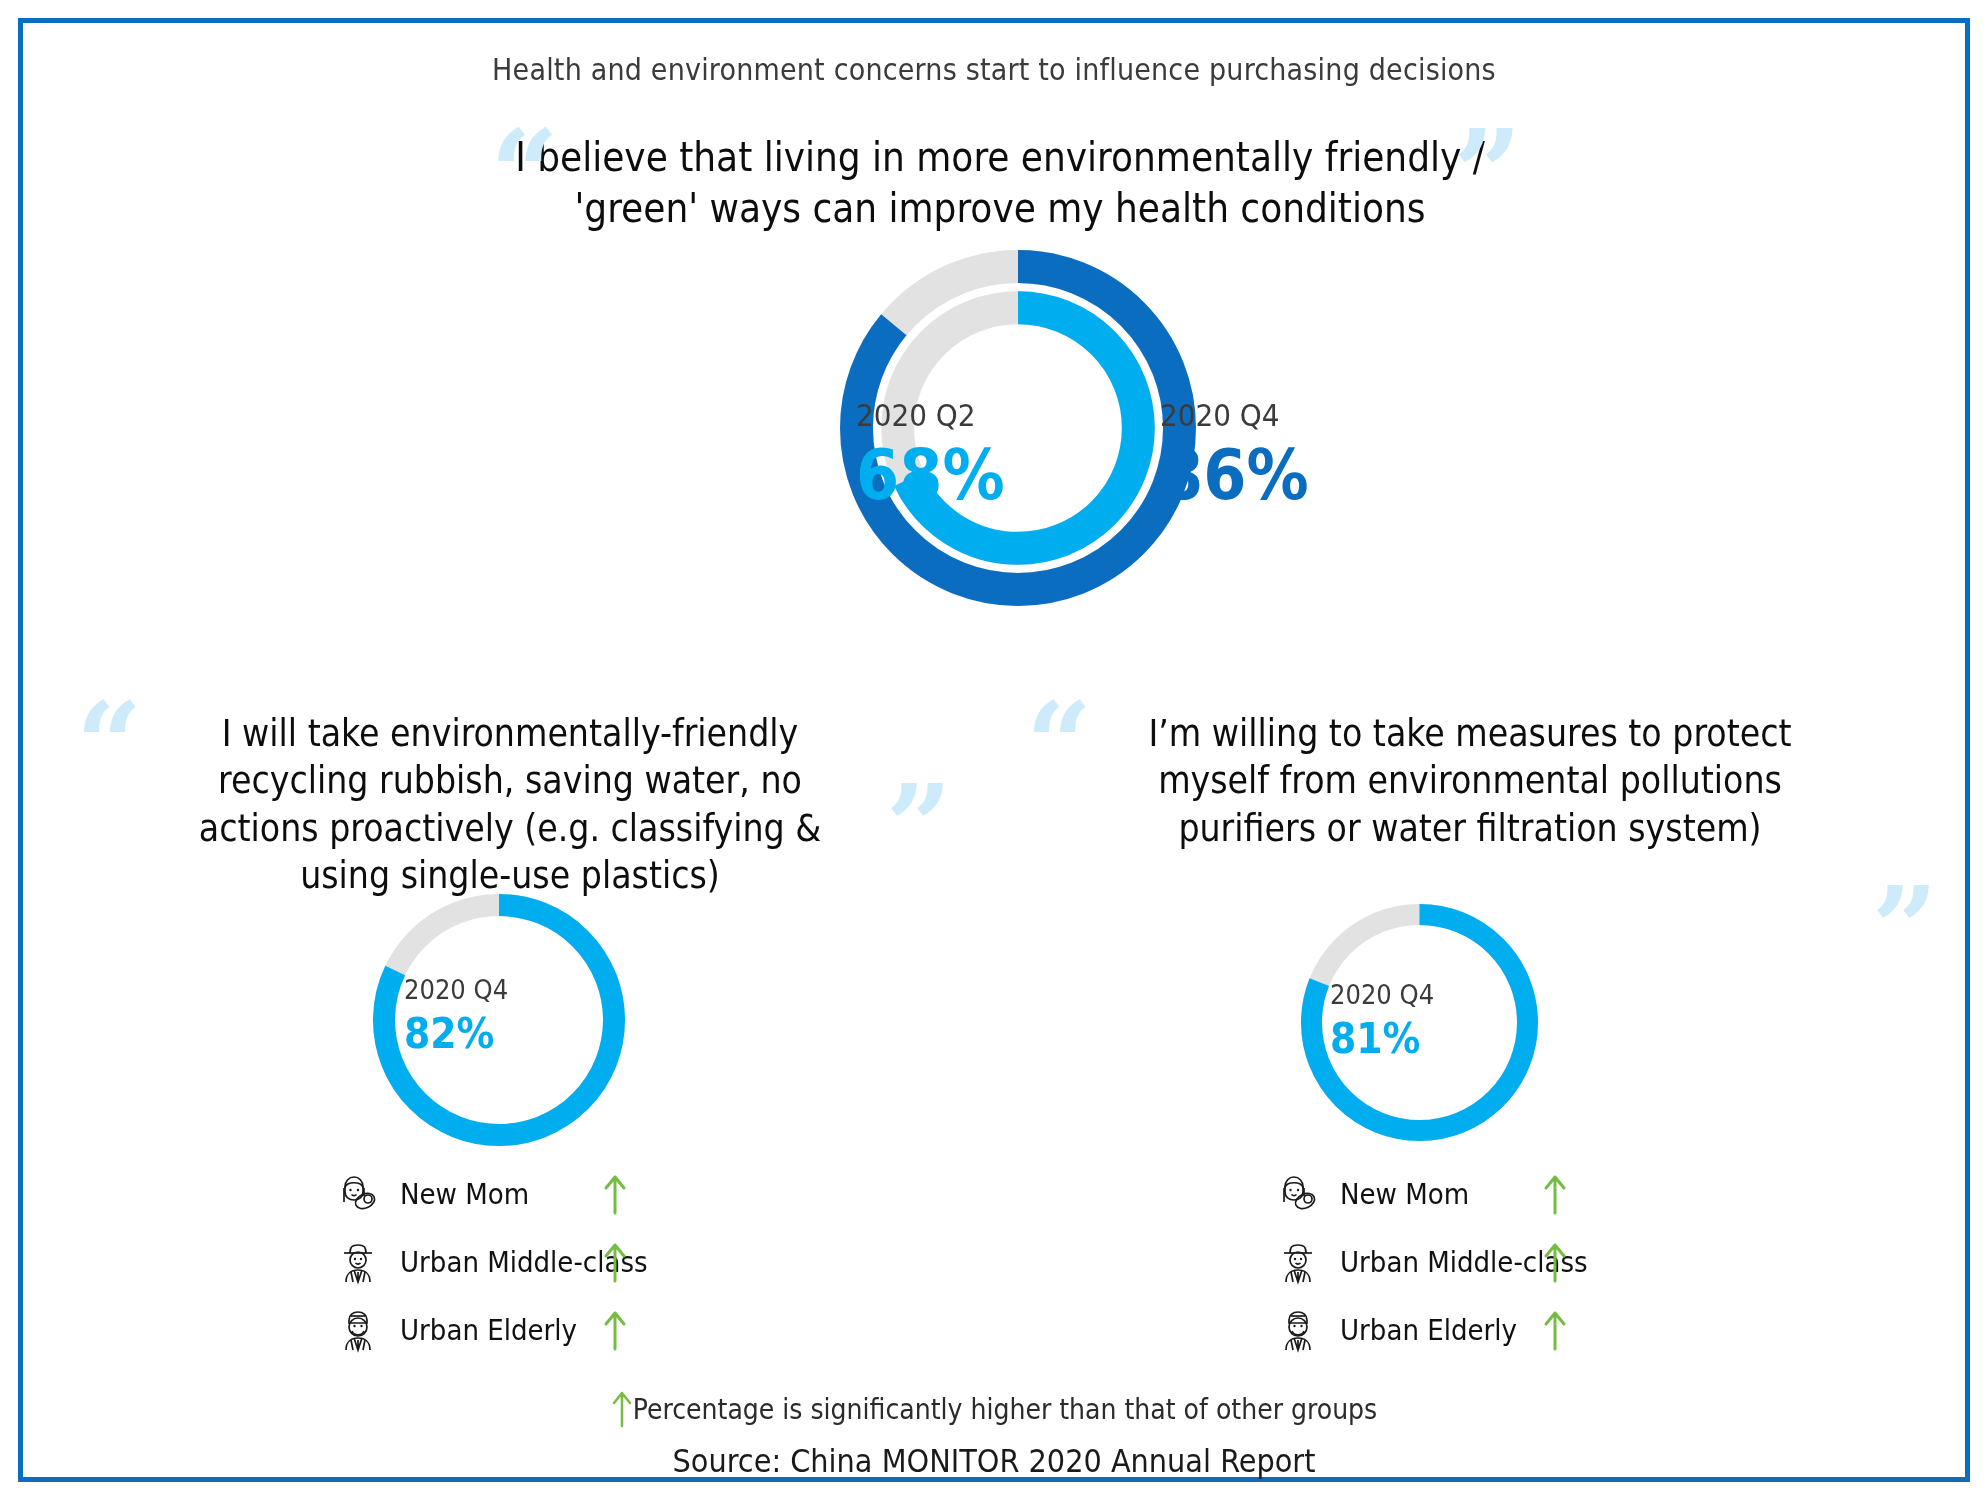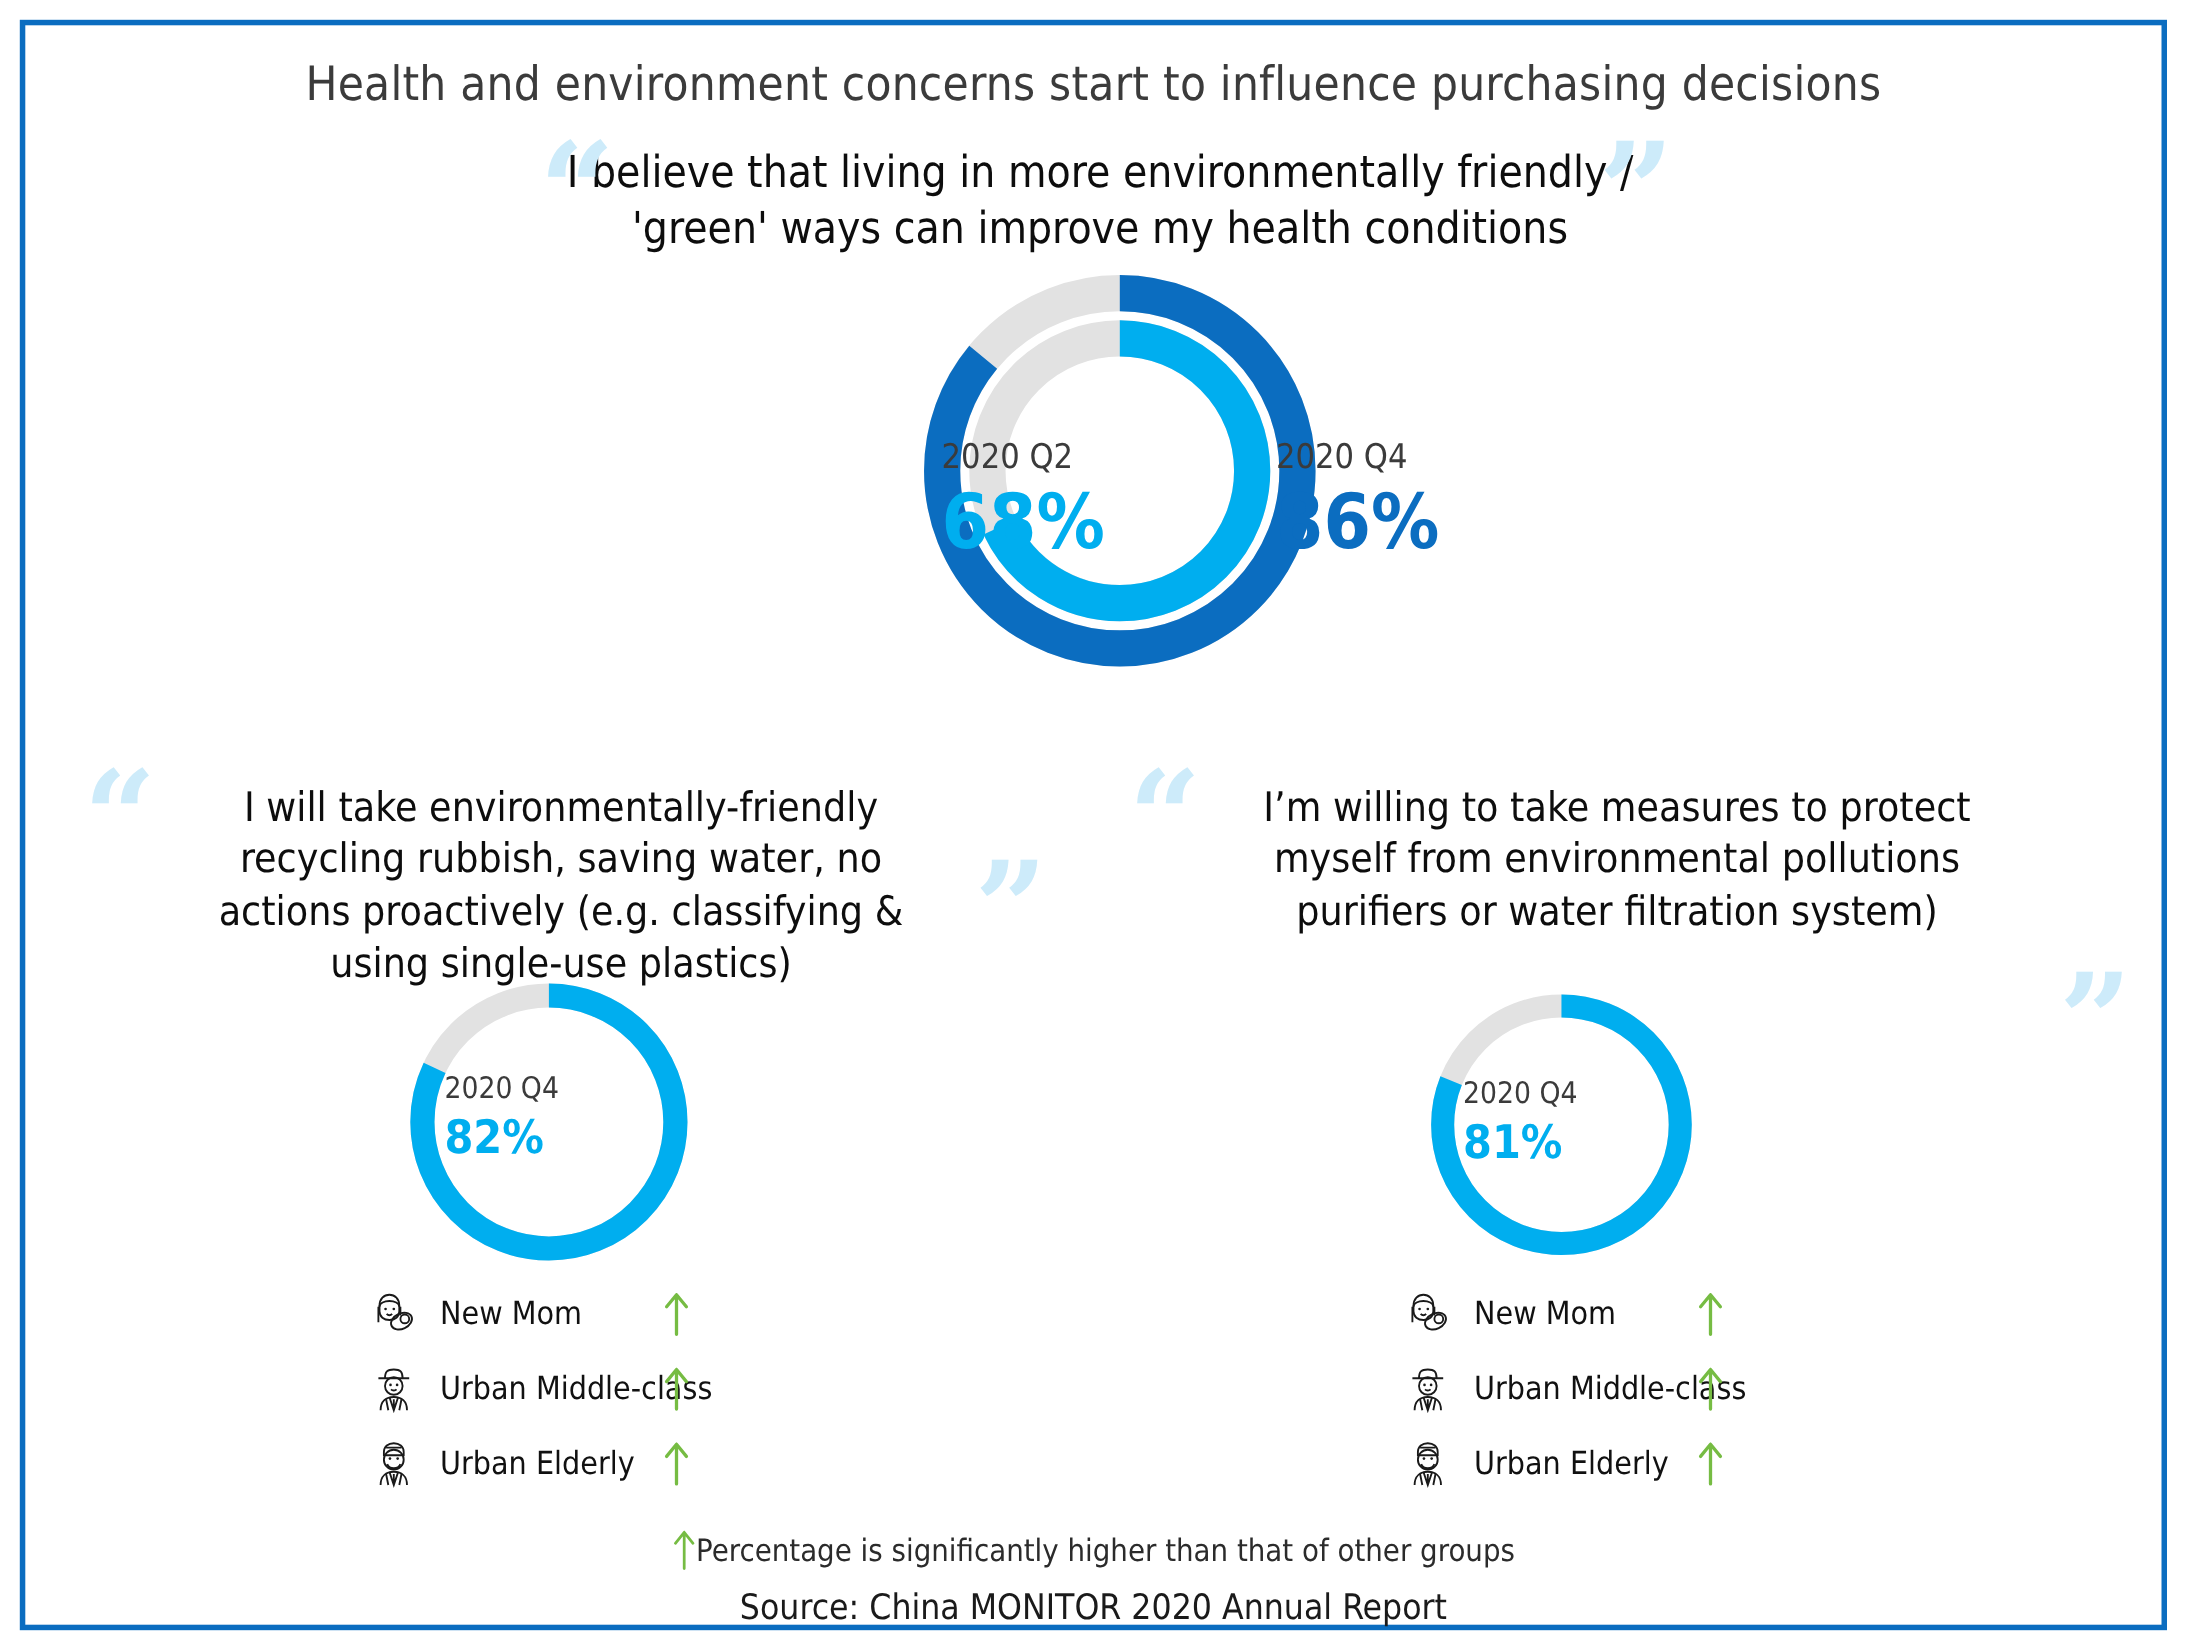--- a/index.html
+++ b/index.html
@@ -31,21 +31,21 @@
     pointer-events: none;
   }
 
   
   .title {
     position: absolute;
     top: 52px;
     left: 0;
     width: 1988px;
     text-align: center;
-    font-size: 43px;
+    font-size: 30px;
     color: #3b3b3b;
     font-family: "DejaVu Sans Condensed", "Liberation Sans Narrow", "Liberation Sans", sans-serif;
     letter-spacing: 0.2px;
     white-space: nowrap;
   }
 
   
   .quote-block {
     position: absolute;
     text-align: center;

